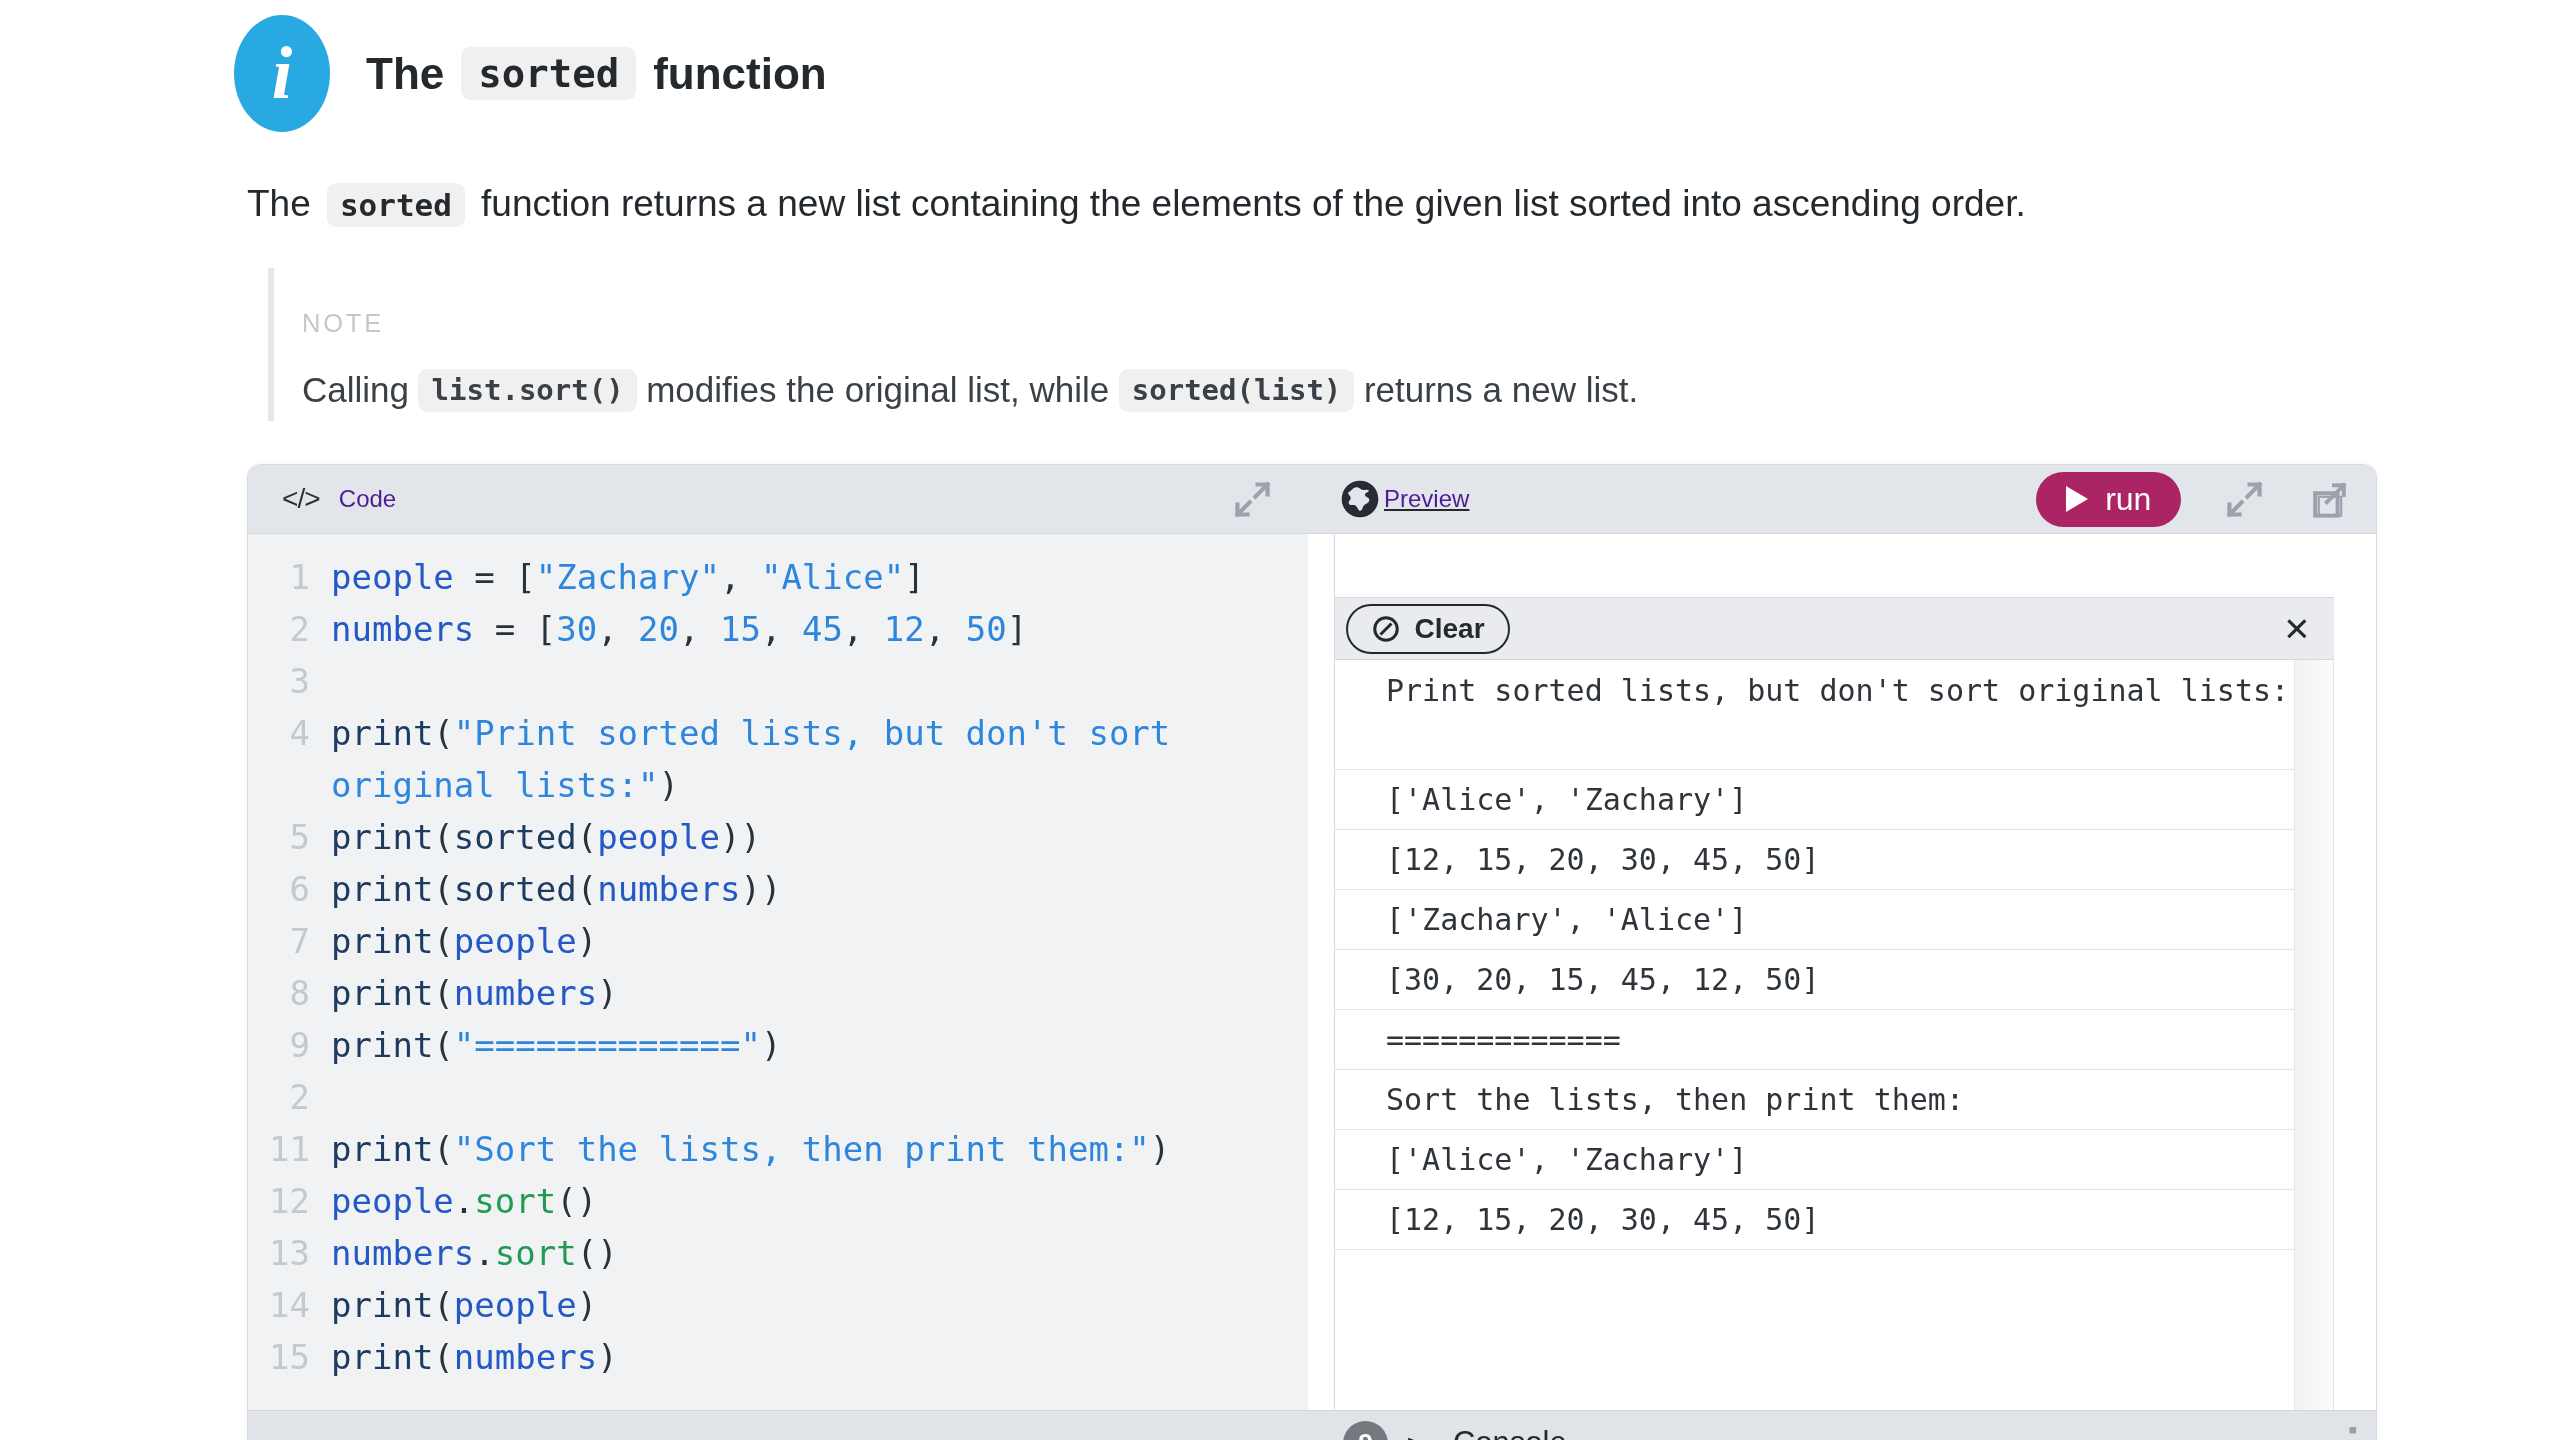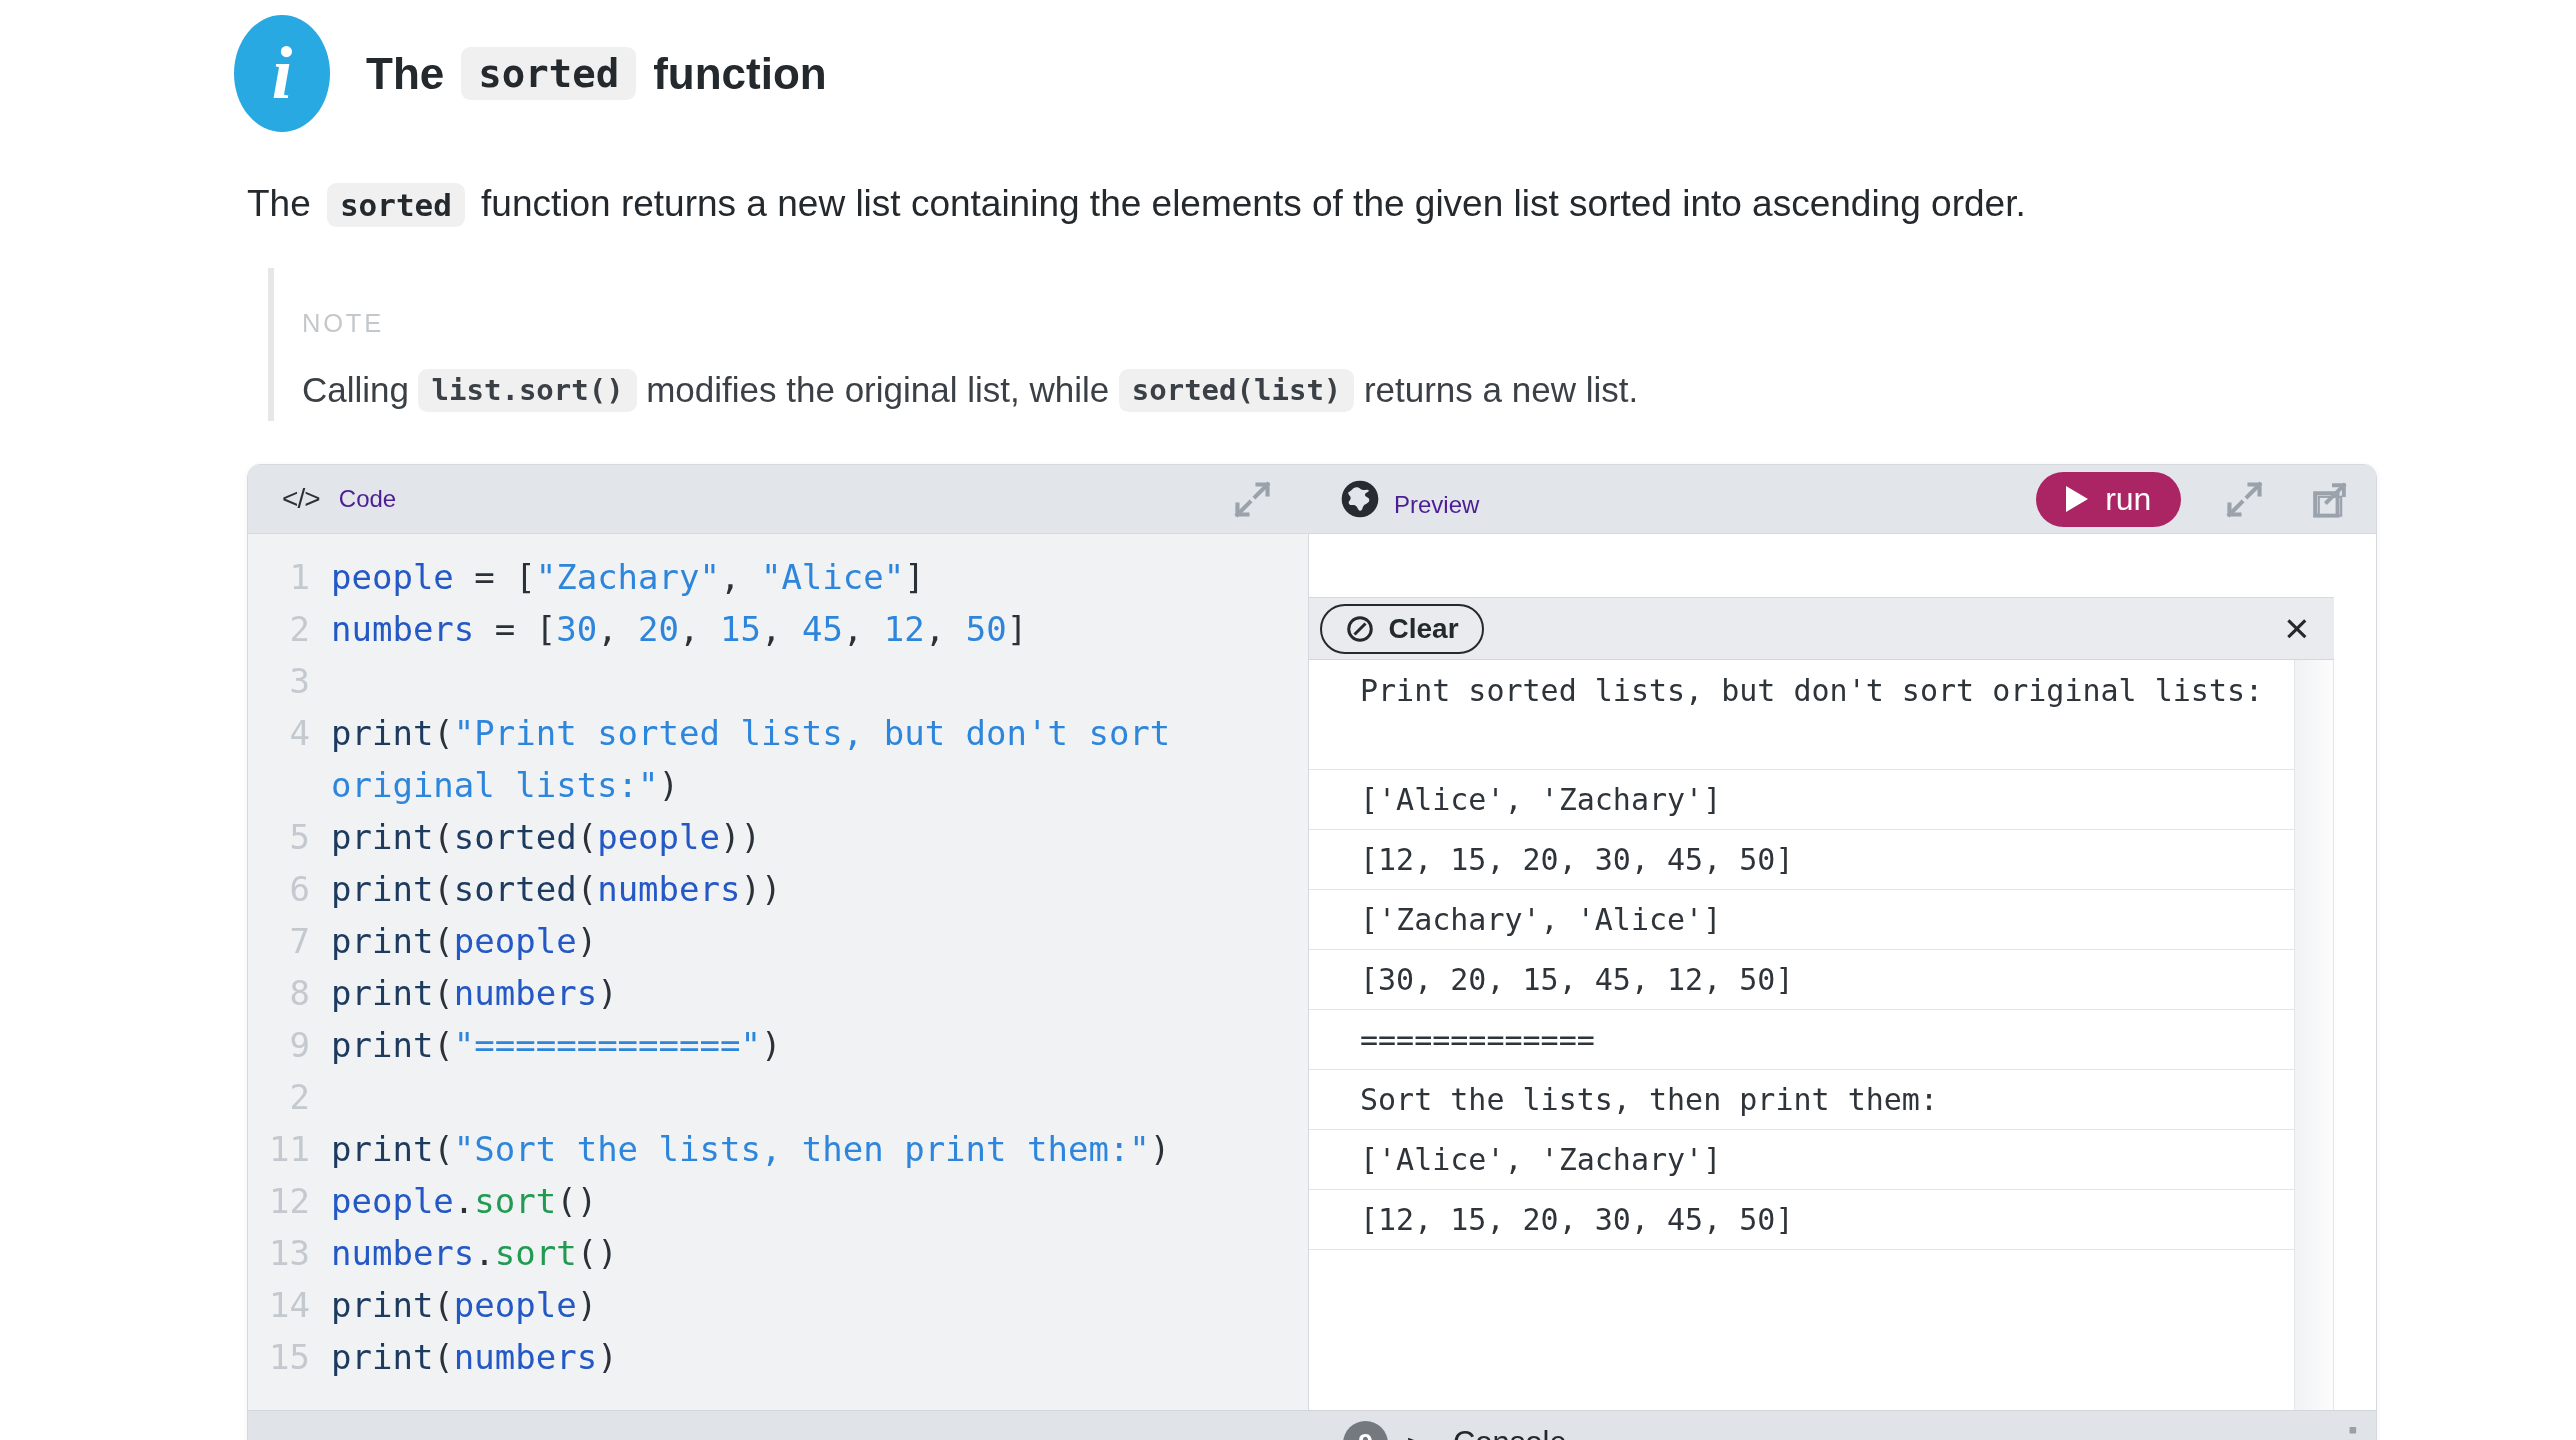--- a/index.html
+++ b/index.html
@@ -38,21 +38,21 @@
     font-family:"DejaVu Sans Mono",monospace;font-size:34px;line-height:52px;cursor:text;overflow:hidden;}
   .cl{display:flex;min-height:52px;}
   .ln{width:62px;text-align:right;color:#c3c9cf;flex-shrink:0;user-select:none;}
   .ct{padding-left:21px;white-space:pre;}
   .tk-v{color:#2458c5;}
   .tk-s{color:#2e86dc;}
   .tk-k{color:#1d3a5f;}
   .tk-p{color:#2b3138;}
   .tk-m{color:#219a52;}
   
-  .preview-pane{flex:1;background:#fff;border-left:0.9px solid #d5d9dd;position:relative;min-width:0;}
+  .preview-pane{flex:1;background:#fff;border-left:0.9px solid #d5d9dd;position:relative;min-width:0;margin-left:26px;}
   .preview-gutter{position:absolute;right:0;top:63px;bottom:0;width:42px;background:#fff;border-left:0.9px solid #dcdfe3;}
   .console-overlay{position:absolute;left:0;right:42px;top:63px;bottom:0;border-top:0.9px solid #d5d9dd;
     display:flex;flex-direction:column;background:#fff;}
   .clear-bar{height:62px;flex-shrink:0;background:#e9ebee;border-bottom:0.9px solid #d3d7db;
     display:flex;align-items:center;justify-content:space-between;padding:0 24.6px 0 11.3px;box-sizing:border-box;}
   .clear-btn{display:inline-flex;align-items:center;gap:13.2px;border:2.8px solid #24292e;border-radius:943px;
     padding:6.6px 23px;font-size:28px;font-weight:600;background:transparent;color:#24292e;cursor:pointer;
     font-family:"Liberation Sans",sans-serif;}
   .close-btn{background:none;border:none;font-size:43px;color:#24292e;line-height:1;cursor:pointer;padding:0;font-weight:300;}
   .console-out{flex:1;display:flex;min-height:0;}
@@ -112,21 +112,21 @@
       <button class="iconbtn spacer">
         <svg width="43" height="43" viewBox="0 0 24 24" fill="none" stroke="#9aa2ab" stroke-width="2.3" stroke-linecap="square">
           <path d="M13.6 10.4 L20.4 3.6"></path>
             <path d="M14.8 3.6 H20.4 V9.2"></path>
           <path d="M10.4 13.6 L3.6 20.4"></path>
             <path d="M3.6 14.8 V20.4 H9.2"></path>
         </svg>
       </button>
     </div>
     <div class="hr">
-      <span style="display:flex;align-items:flex-end;gap:14px;">
+      <span style="display:flex;align-items:center;gap:4px;text-decoration:underline;">
         <svg width="40" height="40" viewBox="0 0 24 24">
           <circle cx="12" cy="12" r="11" fill="#272c32"></circle>
           <path d="M5 8c2-.5 2.5-3 5-3 2 0 2 1.6 4 1.6 1.4 0 2.6-.6 3.4.4-1 1.4-2.4 1-2.4 2.6 0 1.4 2.6 1.2 2.6 3s-2 2-3.4 3.4c-1 1-.4 3-2.2 3-1.4 0-1-2-2.6-3s-3 .4-4-1.2C4.6 13.4 6.4 13 6.4 11.4 6.4 10 4.6 9.6 5 8z" fill="#e2e5e9"></path>
         </svg>
         <span class="hlabel">Preview</span>
       </span>
       <button class="run-btn spacer">
         <span class="play"></span>
         <span>run</span>
       </button>

